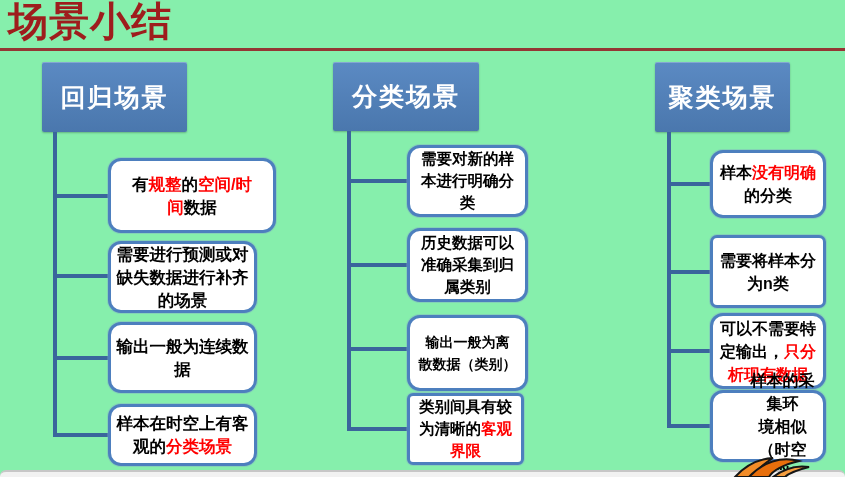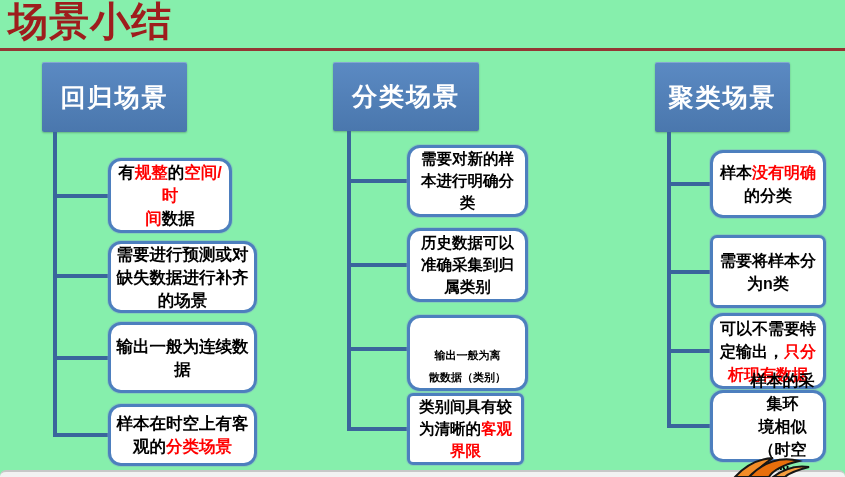--- a/index.html
+++ b/index.html
@@ -53,21 +53,21 @@
 </head>
 <body>
 
 <div id="slide">
   <div id="page-title">场景小结</div>
   <div id="title-divider"></div>
   <div id="diagram">
       <div class="hdr" style="left: 42px; top: 62px; width: 145px; height: 70px;">回归场景</div>
       <div class="trunk" style="left: 53px; top: 132px; width: 4px; height: 305px;"></div>
       <div class="branch" style="left: 53px; top: 193.5px; width: 55px; height: 4px;"></div>
-      <div class="leaf" style="left: 108px; top: 158px; width: 124px; height: 75px; font-size: 16.5px; line-height: 23px; text-align: center;"><span><span>有</span><span class="red">规整</span><span>的</span><span class="red">空间/时
+      <div class="leaf" style="left: 108px; top: 158px; width: 168px; height: 75px; font-size: 16.5px; line-height: 23px; text-align: center;"><span><span>有</span><span class="red">规整</span><span>的</span><span class="red">空间/时
 间</span><span>数据</span></span></div>
       <div class="branch" style="left: 53px; top: 274px; width: 55px; height: 4px;"></div>
       <div class="leaf" style="left: 108px; top: 241px; width: 149px; height: 72px; font-size: 16.5px; line-height: 23px;"><span><span>需要进行预测或对
 缺失数据进行补齐
 的场景</span></span></div>
       <div class="branch" style="left: 53px; top: 355.5px; width: 55px; height: 4px;"></div>
       <div class="leaf" style="left: 108px; top: 322px; width: 149px; height: 71px; font-size: 16.5px; line-height: 23px;"><span><span>输出一般为连续数
 据</span></span></div>
       <div class="branch" style="left: 53px; top: 433px; width: 55px; height: 4px;"></div>
       <div class="leaf" style="left: 108px; top: 404px; width: 149px; height: 62px; font-size: 16.5px; line-height: 23px;"><span><span>样本在时空上有客
@@ -76,21 +76,21 @@
       <div class="trunk" style="left: 347px; top: 131px; width: 4px; height: 300px;"></div>
       <div class="branch" style="left: 347px; top: 179px; width: 60px; height: 4px;"></div>
       <div class="leaf" style="left: 407px; top: 145px; width: 121px; height: 72px; font-size: 15.5px; line-height: 22px;"><span><span>需要对新的样
 本进行明确分
 类</span></span></div>
       <div class="branch" style="left: 347px; top: 263px; width: 60px; height: 4px;"></div>
       <div class="leaf" style="left: 407px; top: 228px; width: 121px; height: 74px; font-size: 15.5px; line-height: 22px;"><span><span>历史数据可以
 准确采集到归
 属类别</span></span></div>
       <div class="branch" style="left: 347px; top: 347px; width: 60px; height: 4px;"></div>
-      <div class="leaf" style="left: 407px; top: 315px; width: 121px; height: 76px; font-size: 11px; line-height: 22px; align-items: flex-end;"><span><span>输出一般为离
+      <div class="leaf" style="left: 407px; top: 315px; width: 121px; height: 76px; font-size: 14px; line-height: 22px;"><span><span>输出一般为离
 散数据（类别）</span></span></div>
       <div class="branch" style="left: 347px; top: 427px; width: 60px; height: 4px;"></div>
       <div class="leaf" style="left: 407px; top: 393px; width: 117px; height: 72px; font-size: 15.5px; line-height: 22px; border-radius: 6px;"><span><span>类别间具有较
 为清晰的</span><span class="red">客观
 界限</span></span></div>
       <div class="hdr" style="left: 655px; top: 62px; width: 135px; height: 70px;">聚类场景</div>
       <div class="trunk" style="left: 667px; top: 132px; width: 4px; height: 296px;"></div>
       <div class="branch" style="left: 667px; top: 182px; width: 43px; height: 4px;"></div>
       <div class="leaf" style="left: 710px; top: 150px; width: 116px; height: 68px; font-size: 16px; line-height: 23px;"><span><span>样本</span><span class="red">没有明确</span><span>
 的分类</span></span></div>

